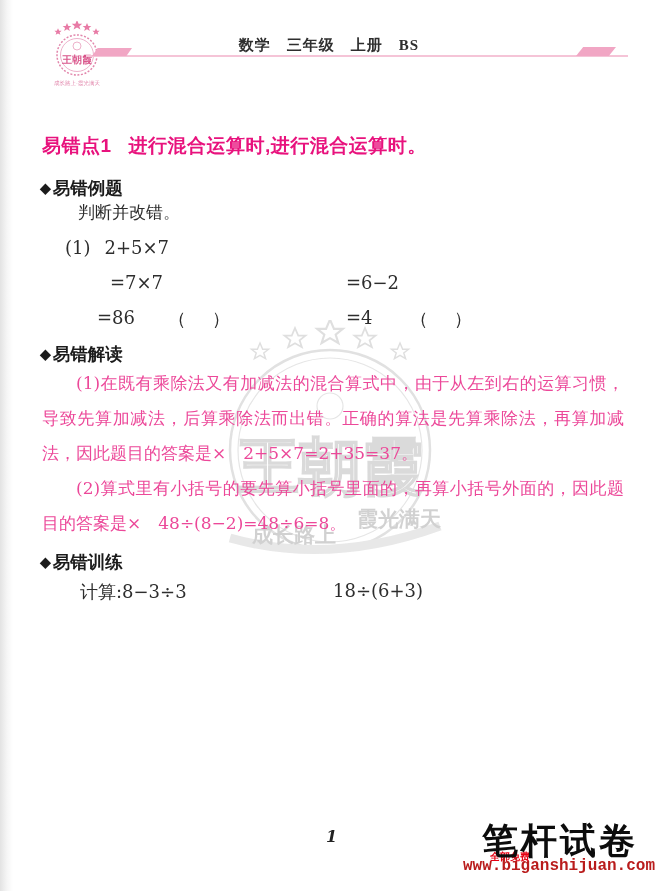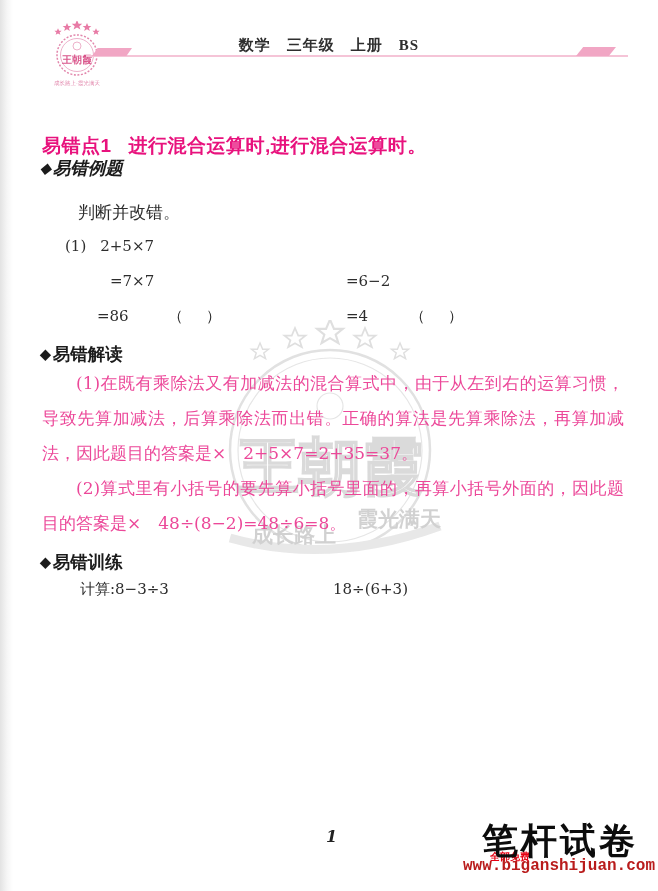--- a/index.html
+++ b/index.html
@@ -40,27 +40,27 @@
   .error-point {
     position:absolute; top:133px; left:42px;
     font-size:19px; font-weight:bold; color:#e8127d; letter-spacing:0.5px;
   }
   .error-point .ep-label { margin-right:17px; }
   
   .sec-heading {
     position:absolute; left:40px; font-size:17.5px; font-weight:bold; color:#1b1b1b;
   }
   .sec-heading .diamond { font-size:14px; margin-right:2px; position:relative; top:-1px; }
-  .h-example  { top:156px;font-style:italic; }
+  .h-example  { top:176px; }
   .h-analysis { top:342px; }
   .h-training { top:550px; }
   
   .serif-text { font-family:"DejaVu Serif","Liberation Serif",serif; color:#2d2d2d; }
   .instruction { position:absolute; left:78px; top:201px; font-size:17px; }
-  .math { position:absolute; font-size:15px; white-space:nowrap; }
+  .math { position:absolute; font-size:18px; white-space:nowrap; }
   .m-expr .num { margin-right:14px; }
   .p1-expr { left:65px;  top:237px; }
   .p1-s1   { left:97px;  top:272px;margin-left:13px; }
   .p1-s2   { left:97px;  top:307px; }
   .p1-judge{ left:168px; top:307px; letter-spacing:4px; }
   .p2-expr { left:325px; top:237px; }
   .p2-s1   { left:346px; top:272px; }
   .p2-s2   { left:346px; top:307px; }
   .p2-judge{ left:410px; top:307px; letter-spacing:4px; }
   .analysis-p {

